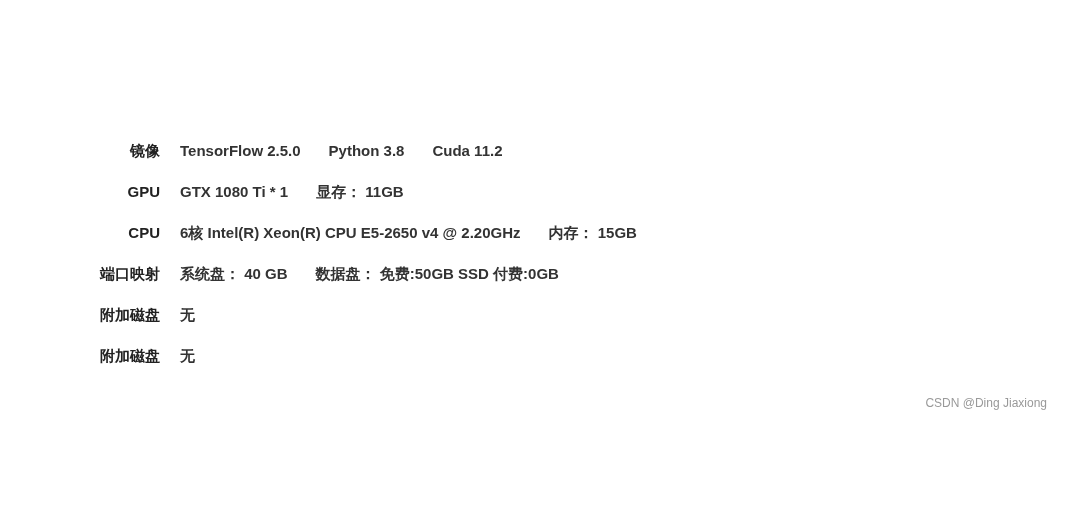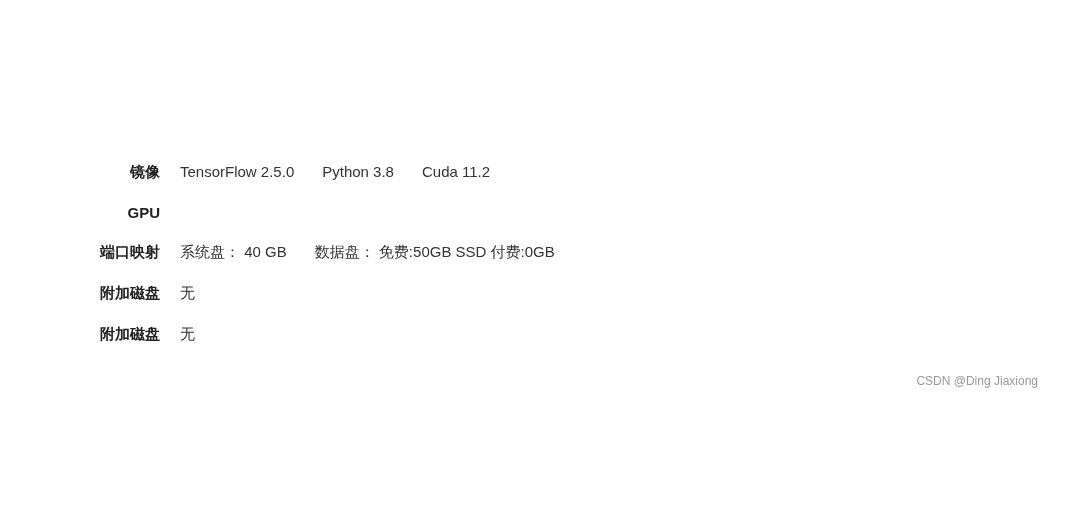--- a/index.html
+++ b/index.html
@@ -37,47 +37,52 @@
       color: #222222;
       min-width: 100px;
       text-align: right;
       margin-right: 20px;
       flex-shrink: 0;
     }
 
     .value {
       font-size: 15px;
       color: #333333;
-      font-weight: normal;
+      font-weight: bold;
     }
 
     .value span {
       margin-right: 28px;
     }
 
     .watermark {
       position: absolute;
       bottom: 8px;
-      right: 29px;
+      right: 20px;
       font-size: 12px;
       color: #999999;
       margin-top: 10px;
     }
   </style>
 </head>
 <body>
 
 <div class="container">
 
   <div class="row">
       <div class="label">镜像</div>
       <div class="value"><span>TensorFlow  2.5.0</span><span>Python  3.8</span><span>Cuda  11.2</span></div>
     </div>
     <div class="row">
       <div class="label">GPU</div>
+      <div class="value"><span>GTX 1080 Ti * 1</span><span>显存：  11GB</span></div>
+    </div>
+    <div class="row">
+      <div class="label">CPU</div>
+      <div class="value"><span>6核 Intel(R) Xeon(R) CPU E5-2650 v4 @ 2.20GHz</span><span>内存：  15GB</span></div>
     </div>
     <div class="row">
       <div class="label">端口映射</div>
       <div class="value"><span>系统盘：  40 GB</span><span>数据盘：  免费:50GB SSD  付费:0GB</span></div>
     </div>
     <div class="row">
       <div class="label">附加磁盘</div>
       <div class="value"><span>无</span></div>
     </div>
     <div class="row">

